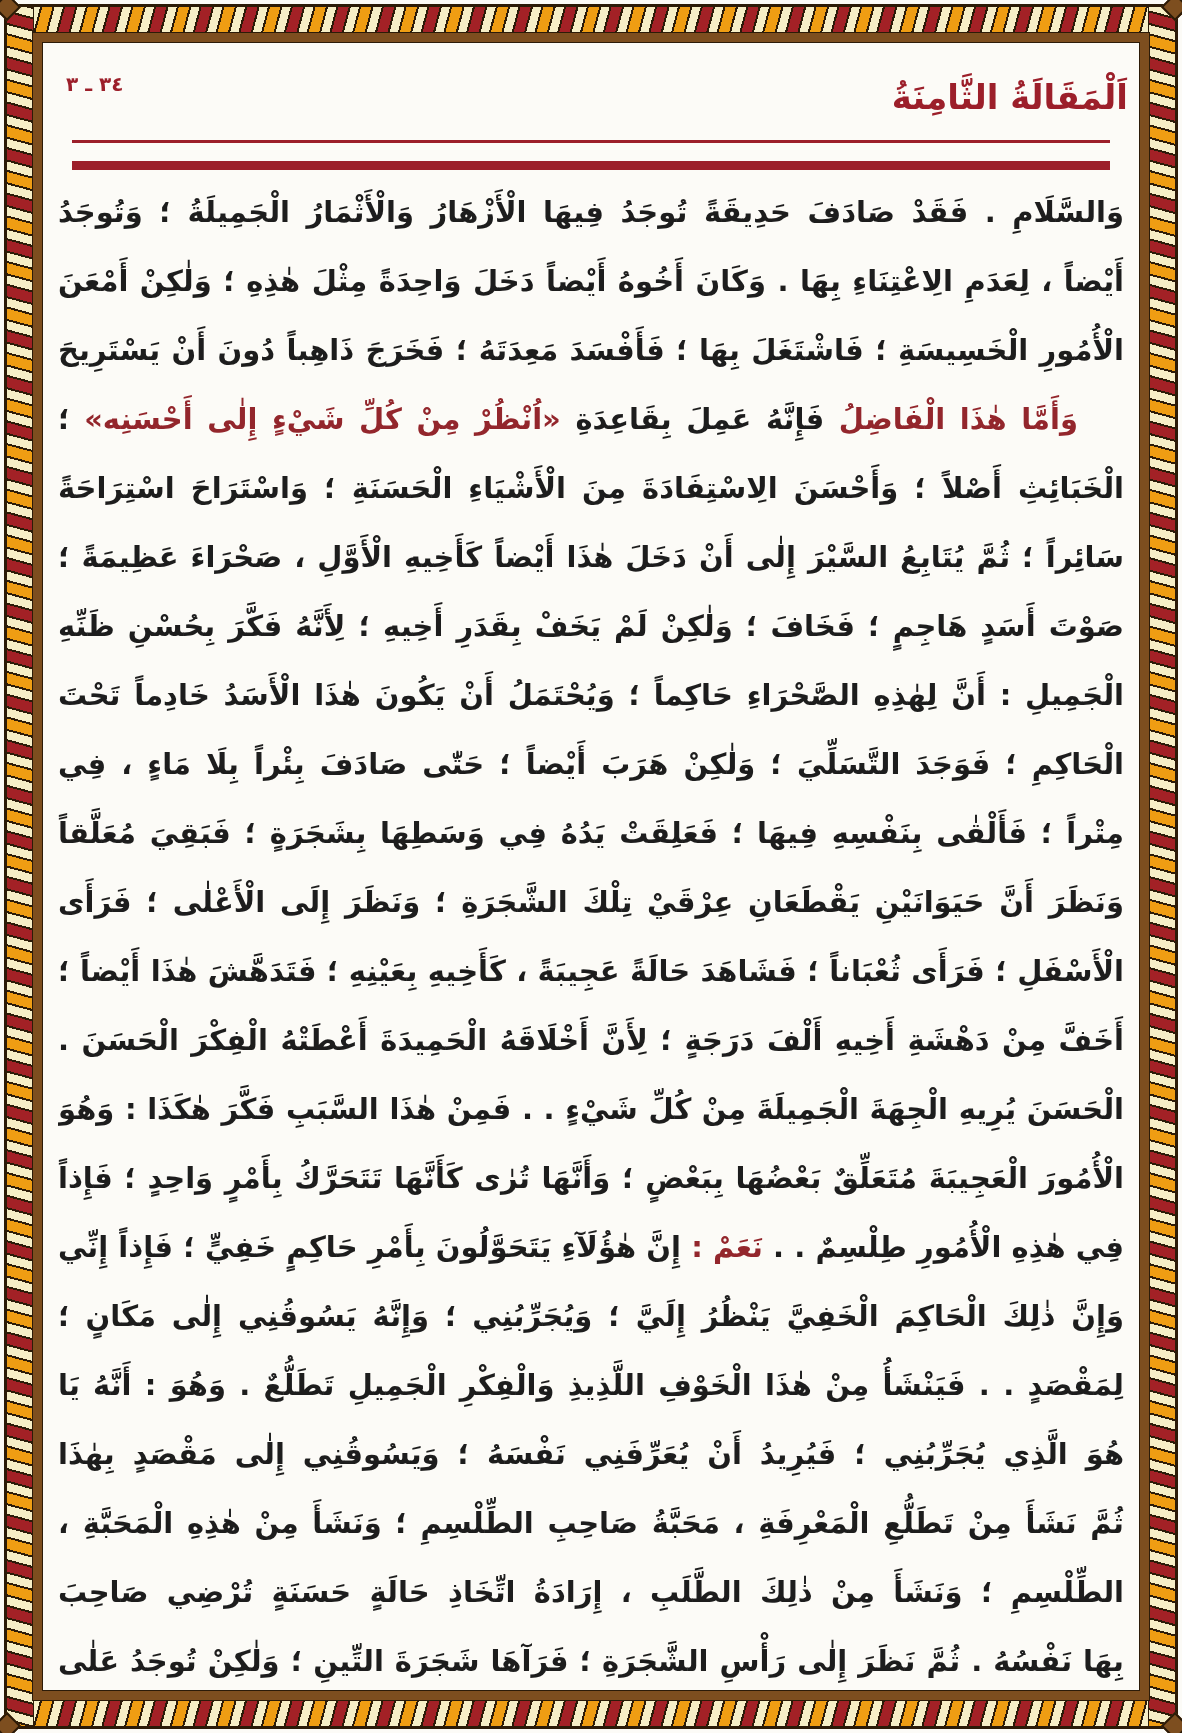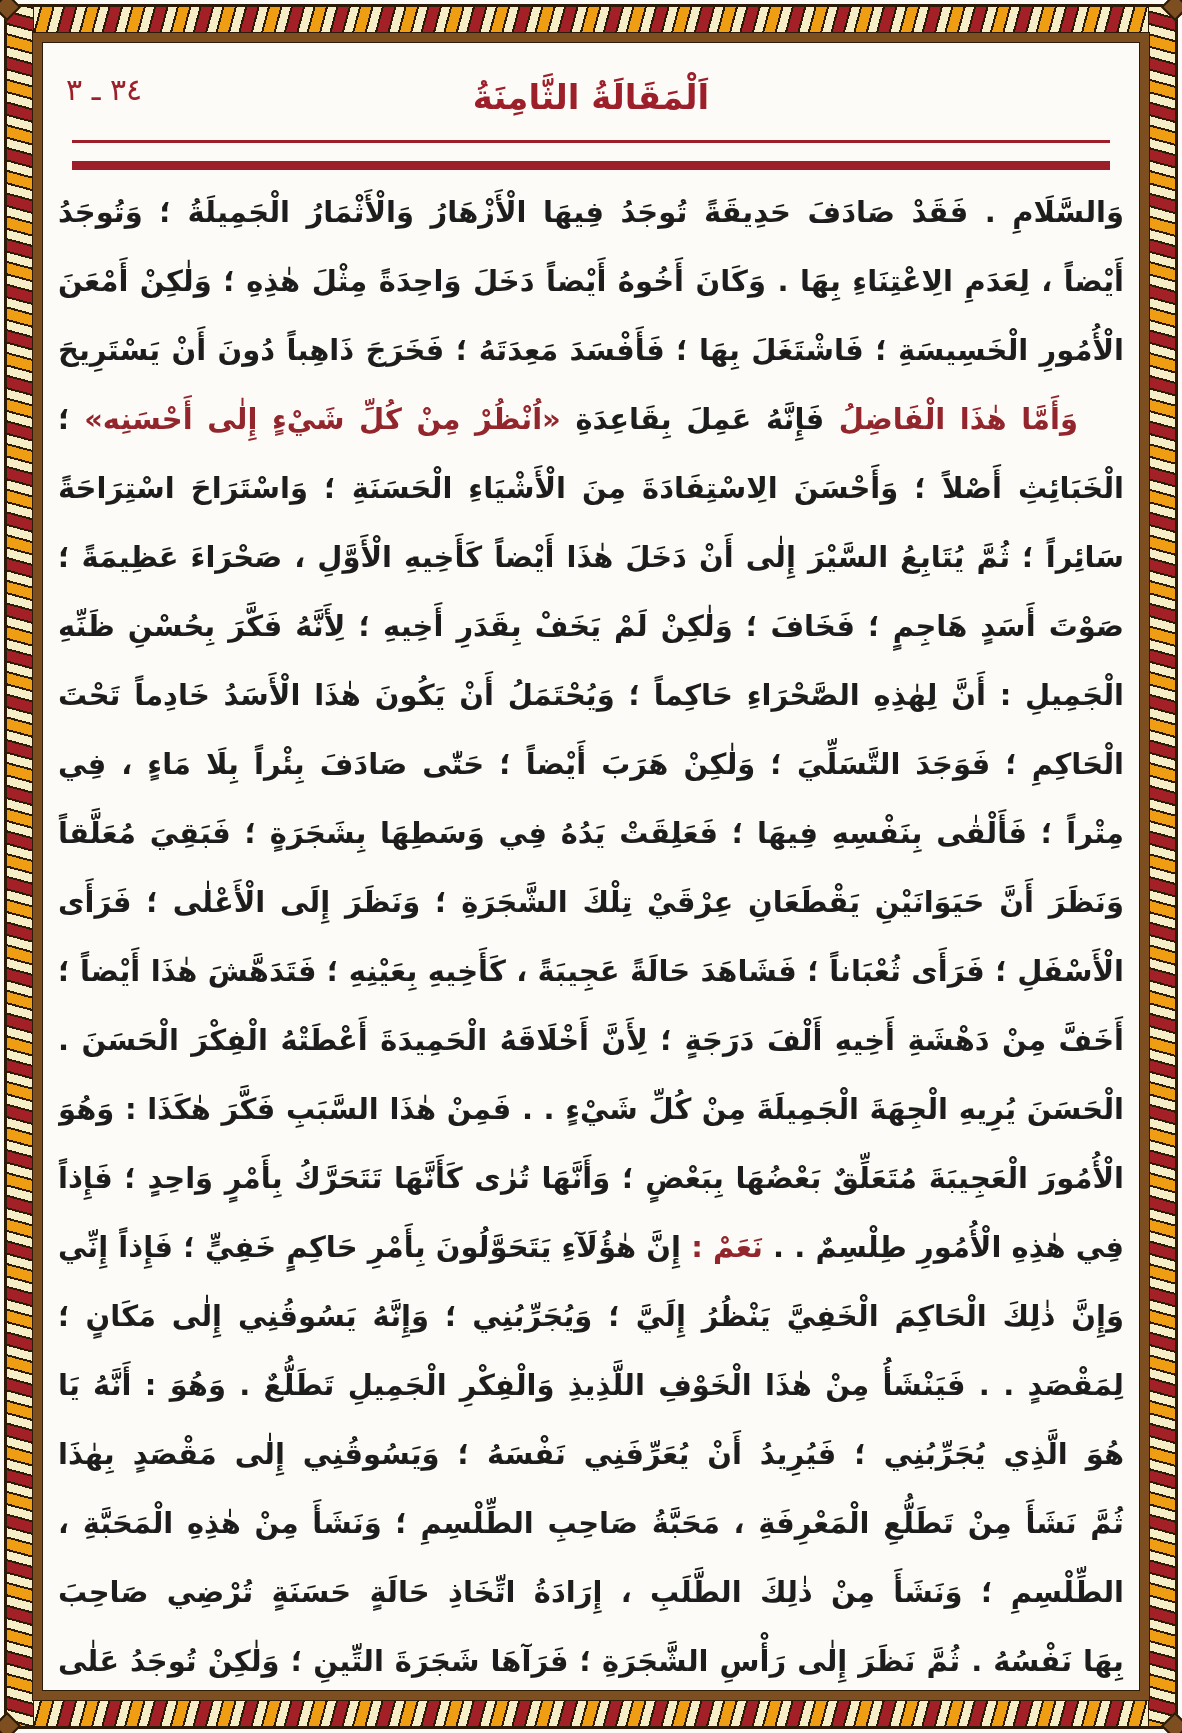--- a/index.html
+++ b/index.html
@@ -75,31 +75,30 @@
   .corner.br{bottom:-3px;right:-3px;}
 
   
   .content{
     position:absolute;
     top:48px;bottom:44px;left:54px;right:54px;
     direction:rtl;
   }
   .header{position:relative;height:66px;margin-top:16px;}
   .title{
-    text-align:center;
     color:var(--accent);
     font-size:34px;font-weight:bold;
     line-height:66px;
   }
   .pagenum{
     position:absolute;left:auto;right:auto;
     top:8px;left:12px; 
     direction:rtl;
     color:var(--accent);
-    font-size:30px;font-weight:normal;
+    font-size:20px;font-weight:bold;
   }
   .double-rule{
     margin:10px 18px 0;
     height:18px;
     border-top:3px solid var(--accent);
     border-bottom:9px solid var(--accent);
   }
   .body-text{
     margin-top:8px;
     padding:0 4px;

